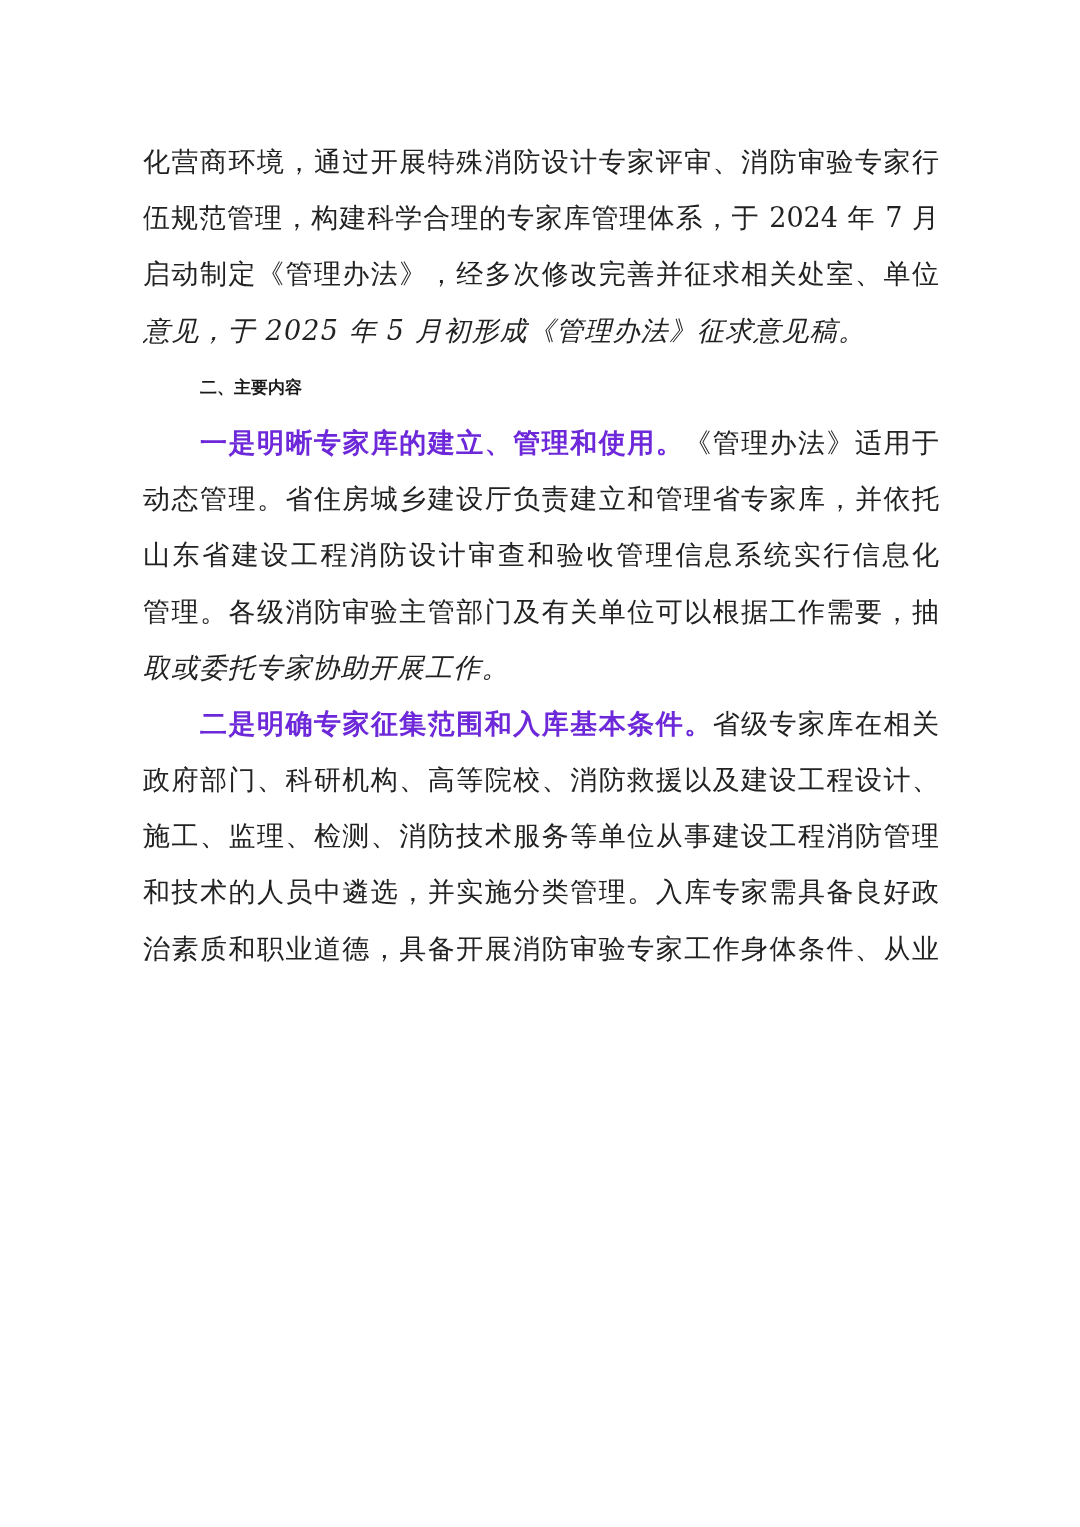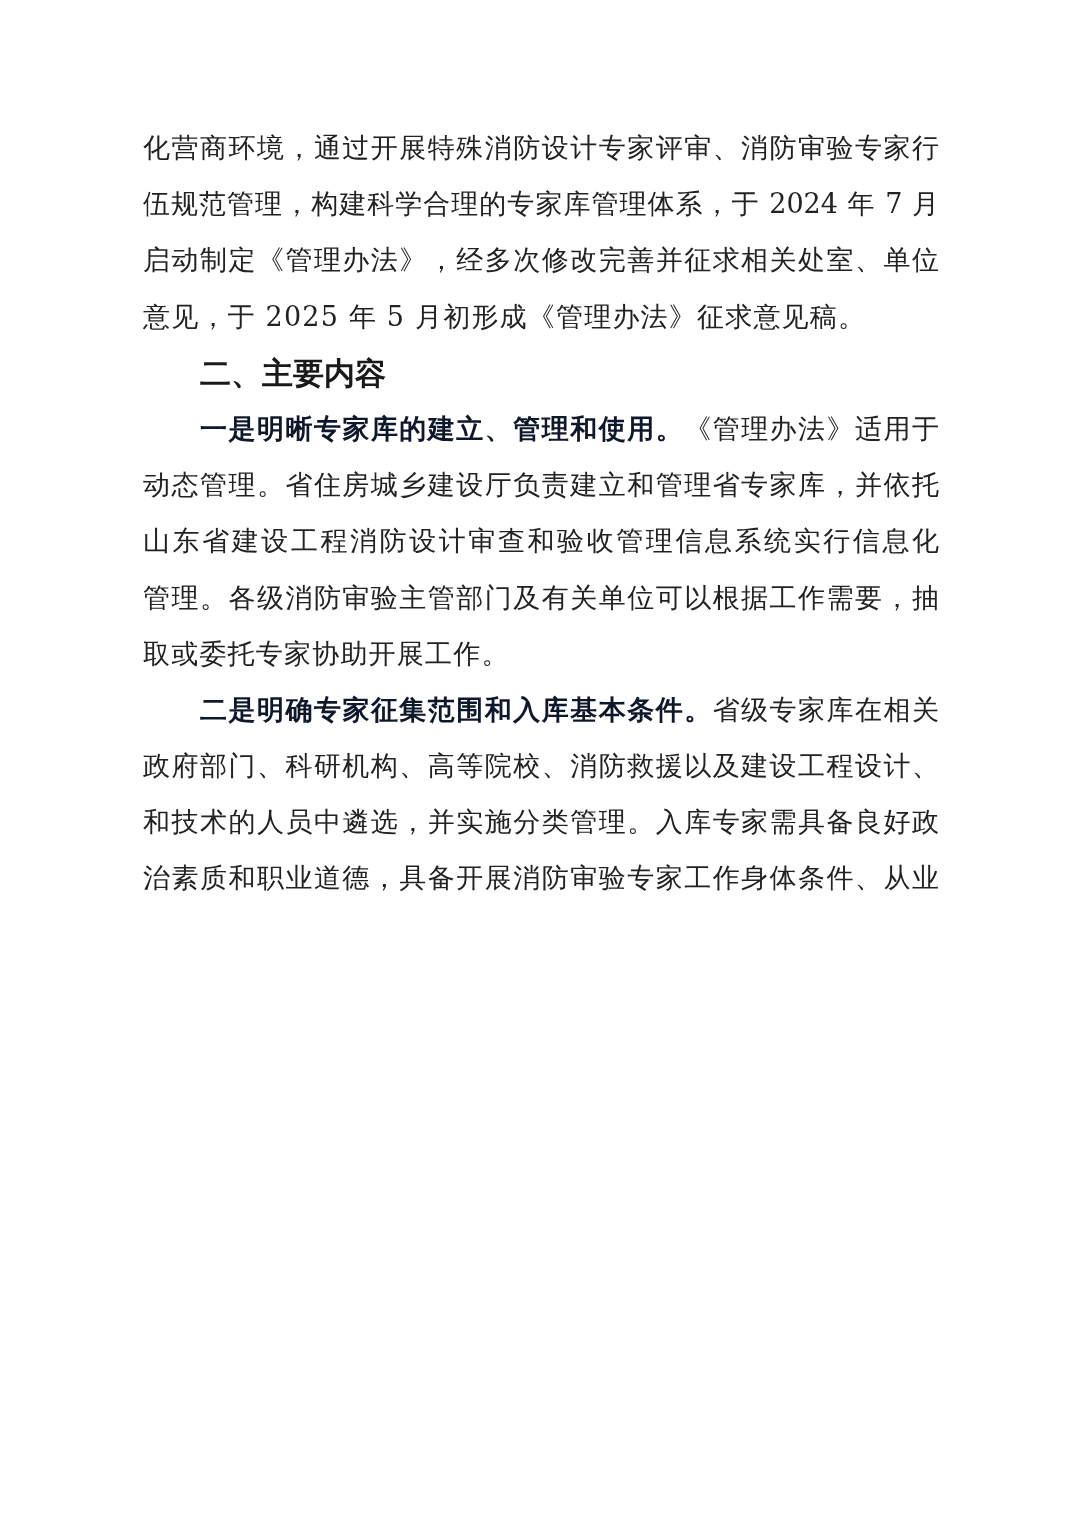--- a/index.html
+++ b/index.html
@@ -11,51 +11,52 @@
       width: 1080px;
       height: 1527px;
       position: relative;
       overflow: hidden;
       font-family: "DejaVu Serif", "Liberation Serif", serif;
       color: #222222;
     }
     .page {
       position: absolute;
       left: 143px;
-      top: 120px;
+      top: 134px;
       width: 796px;
     }
     .line {
       height: 56.2px;
       line-height: 56.2px;
       font-size: 27px;
       white-space: nowrap;
       text-align: justify;
       text-align-last: justify;
       overflow: hidden;
     }
     .line.last {
       text-align-last: left;
       letter-spacing: 1.2px;
+      font-style: italic;
     }
     .line.indent {
       padding-left: 57px;
     }
     .heading {
       font-family: "DejaVu Sans", "Liberation Sans", sans-serif;
-      font-size: 31px;
+      font-size: 17px;
       font-weight: bold;
       padding-left: 57px;
       text-align: center;
       text-align-last: left;
       color: #1a1a1a;
     }
     .bold {
       font-weight: bold;
-      color: #0f172a;
+      color: #6d28d9;
     }
   </style>
 </head>
 <body>
 
 <div class="page">
 
   <div>
     <div class="line">化营商环境，通过开展特殊消防设计专家评审、消防审验专家行</div>
     <div class="line">伍规范管理，构建科学合理的专家库管理体系，于 2024 年 7 月</div>
@@ -70,17 +71,18 @@
     <div class="line indent"><span class="bold">一是明晰专家库的建立、管理和使用。</span><span>《管理办法》适用于</span></div>
     <div class="line">动态管理。省住房城乡建设厅负责建立和管理省专家库，并依托</div>
     <div class="line">山东省建设工程消防设计审查和验收管理信息系统实行信息化</div>
     <div class="line">管理。各级消防审验主管部门及有关单位可以根据工作需要，抽</div>
     <div class="line last">取或委托专家协助开展工作。</div>
   </div>
 
   <div>
     <div class="line indent"><span class="bold">二是明确专家征集范围和入库基本条件。</span><span>省级专家库在相关</span></div>
     <div class="line">政府部门、科研机构、高等院校、消防救援以及建设工程设计、</div>
+    <div class="line">施工、监理、检测、消防技术服务等单位从事建设工程消防管理</div>
     <div class="line">和技术的人员中遴选，并实施分类管理。入库专家需具备良好政</div>
     <div class="line">治素质和职业道德，具备开展消防审验专家工作身体条件、从业</div>
   </div>
 
 </div>
 
 </body></html>

